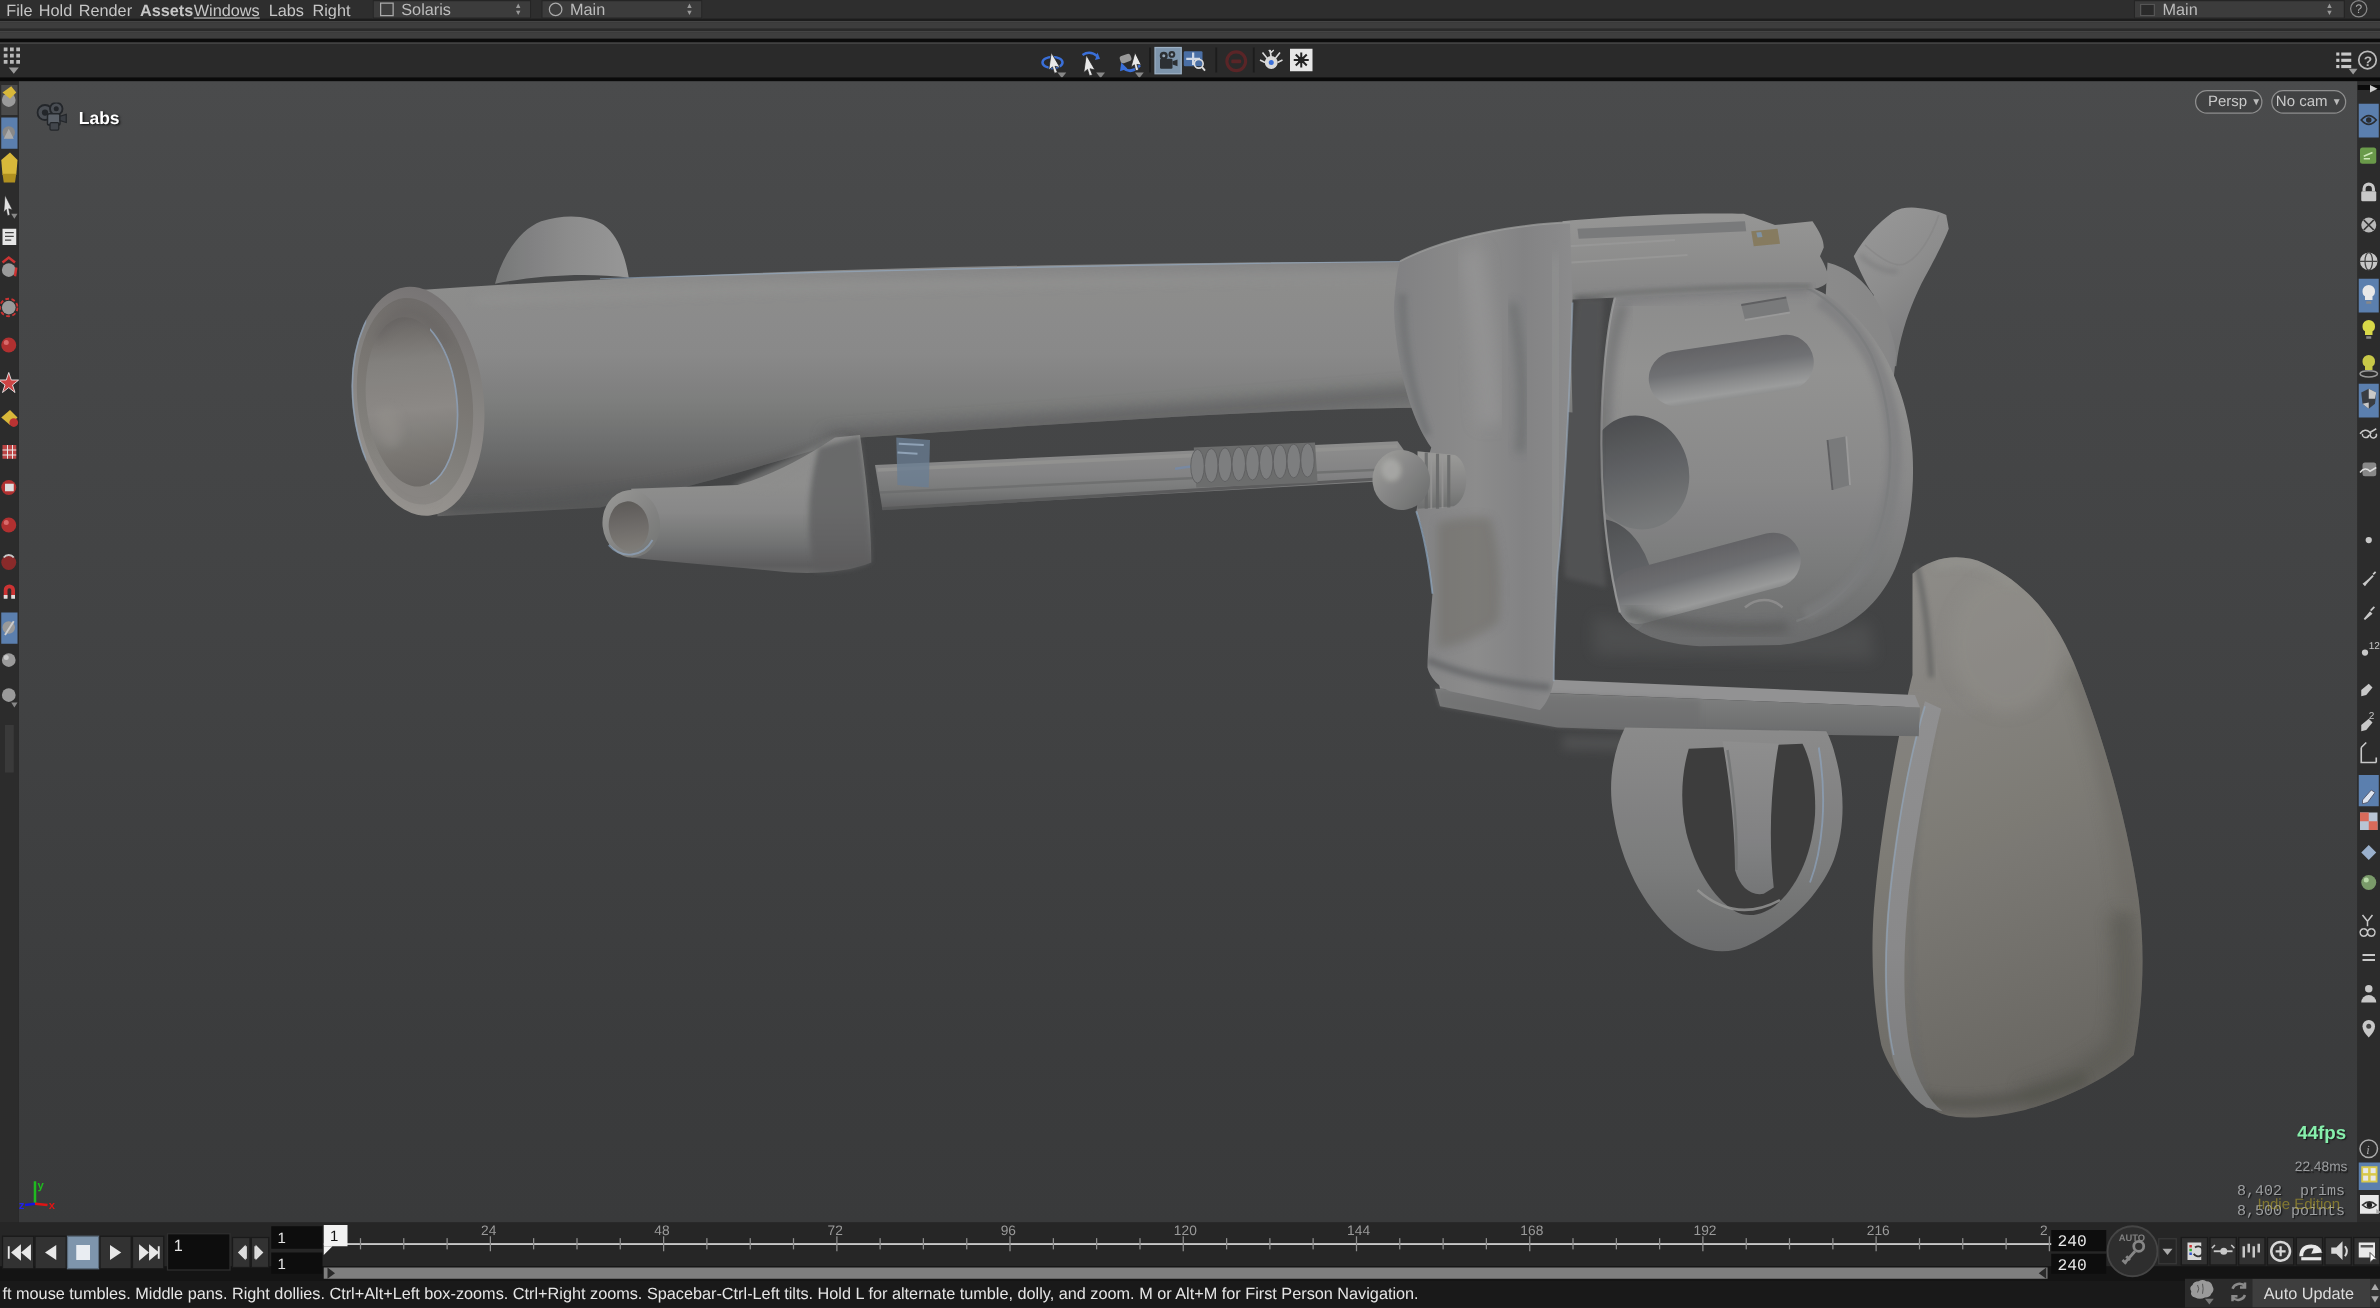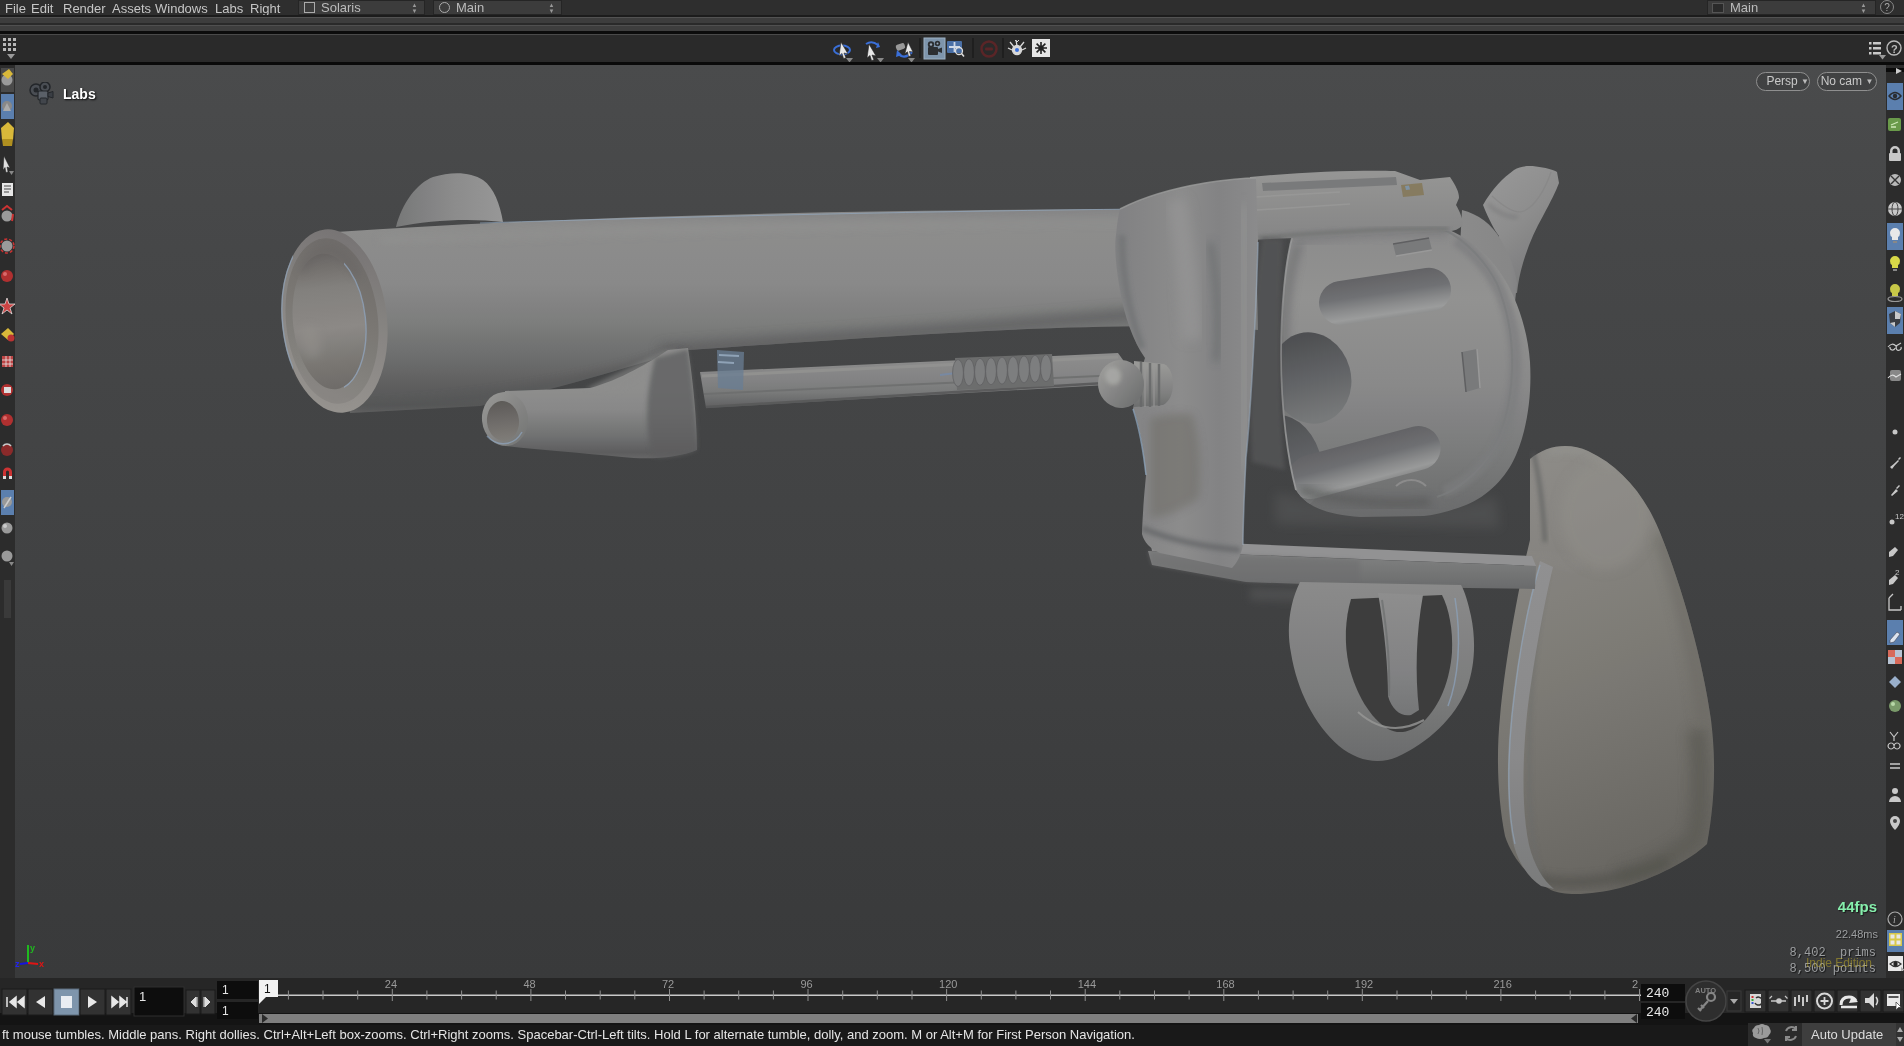--- a/index.html
+++ b/index.html
@@ -45,24 +45,24 @@
   #scrollrow { left:0; top:1013px; width:1904px; height:12px; background:#141414; }
   #statusbar { left:0; top:1025px; width:1904px; height:21px; background:#191919;
     font-size:13px; color:#e5e5e5; line-height:20px; }
 </style>
 </head>
 <body>
 <div id="root">
 
   <div id="menubar" class="abs"></div>
   <div class="menu-item" style="left:5px;">File</div>
-  <div class="menu-item" style="left:31px;">Edit</div>
+  <div class="menu-item" style="left:31px;">Hold</div>
   <div class="menu-item" style="left:63px;">Render</div>
-  <div class="menu-item" style="left:112px;">Assets</div>
-  <div class="menu-item" style="left:155px;">Windows</div>
+  <div class="menu-item" style="left:112px;font-weight:bold;">Assets</div>
+  <div class="menu-item" style="left:155px;text-decoration:underline;">Windows</div>
   <div class="menu-item" style="left:215px;">Labs</div>
   <div class="menu-item" style="left:250px;">Right</div>
 
   <div class="selbox" style="left:298px; width:127px;">
     <span style="display:inline-block;width:11px;height:11px;border:1px solid #aaa;margin:0 6px 0 5px;"></span>Solaris
     <span class="spin" style="right:4px;">▲<br>▼</span>
   </div>
   <div class="selbox" style="left:433px; width:129px;">
     <span style="display:inline-block;width:11px;height:11px;border:1px solid #aaa;border-radius:6px;margin:0 6px 0 5px;"></span>Main
     <span class="spin" style="right:4px;">▲<br>▼</span>

